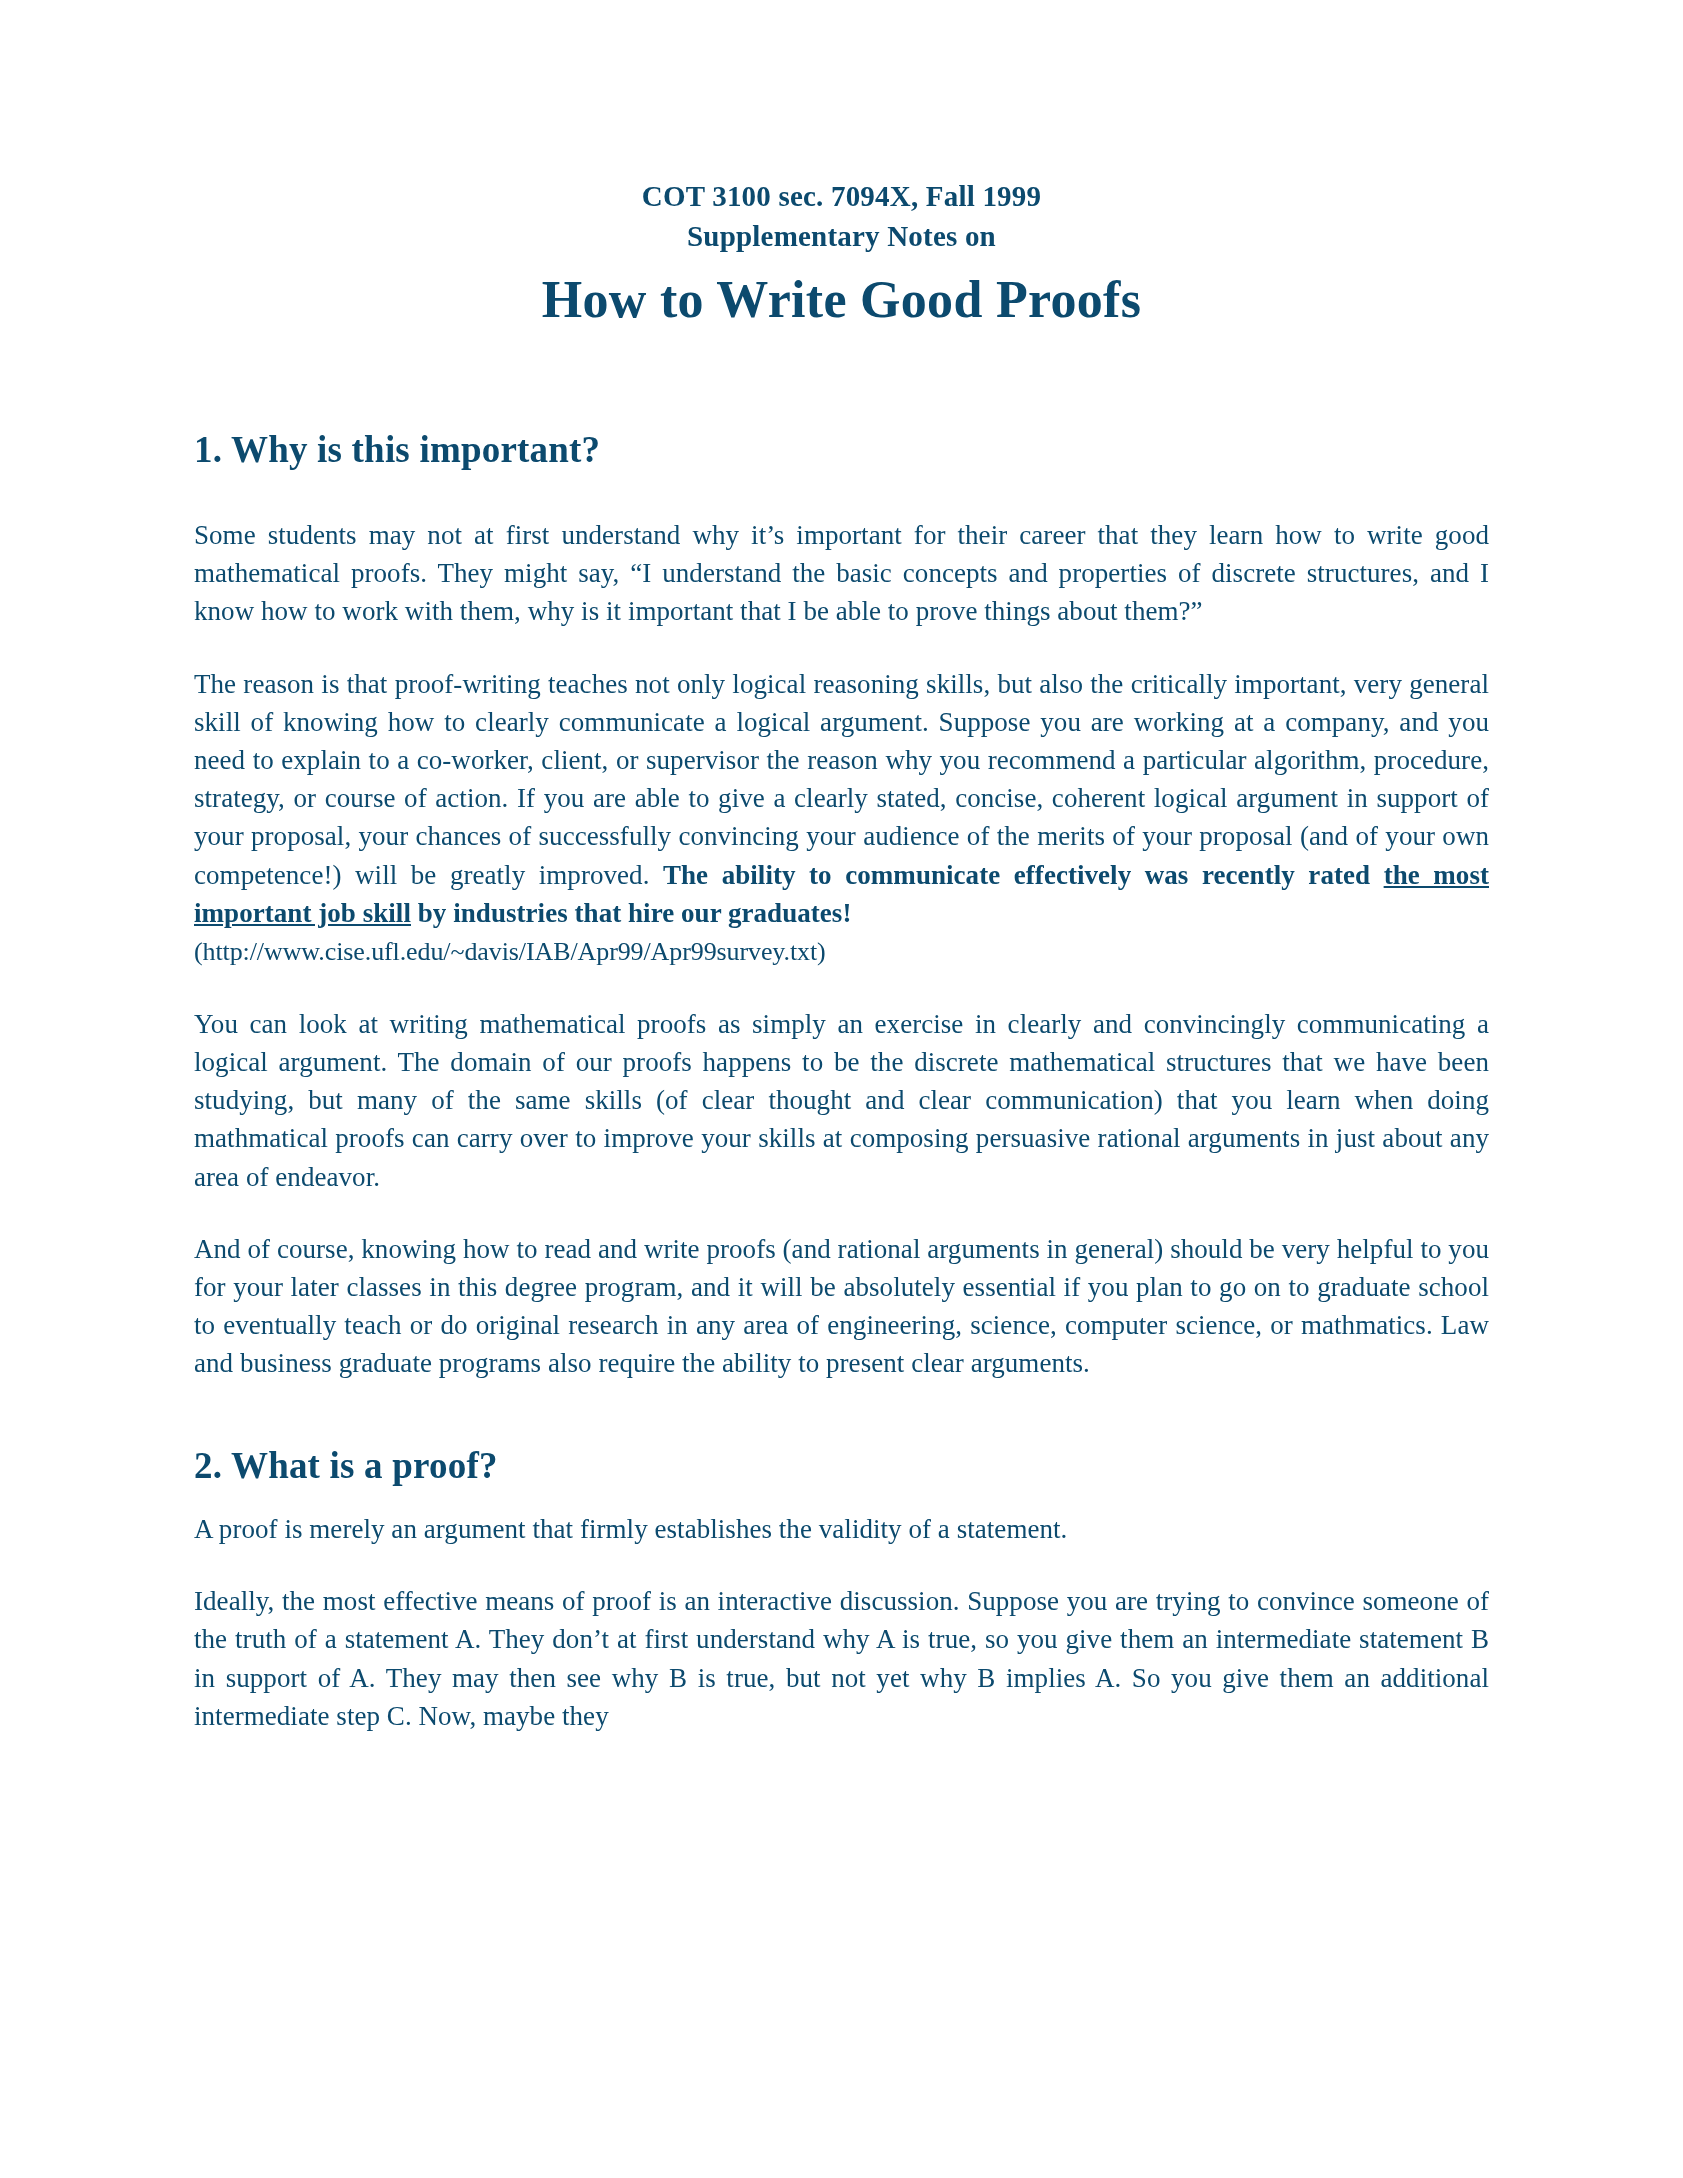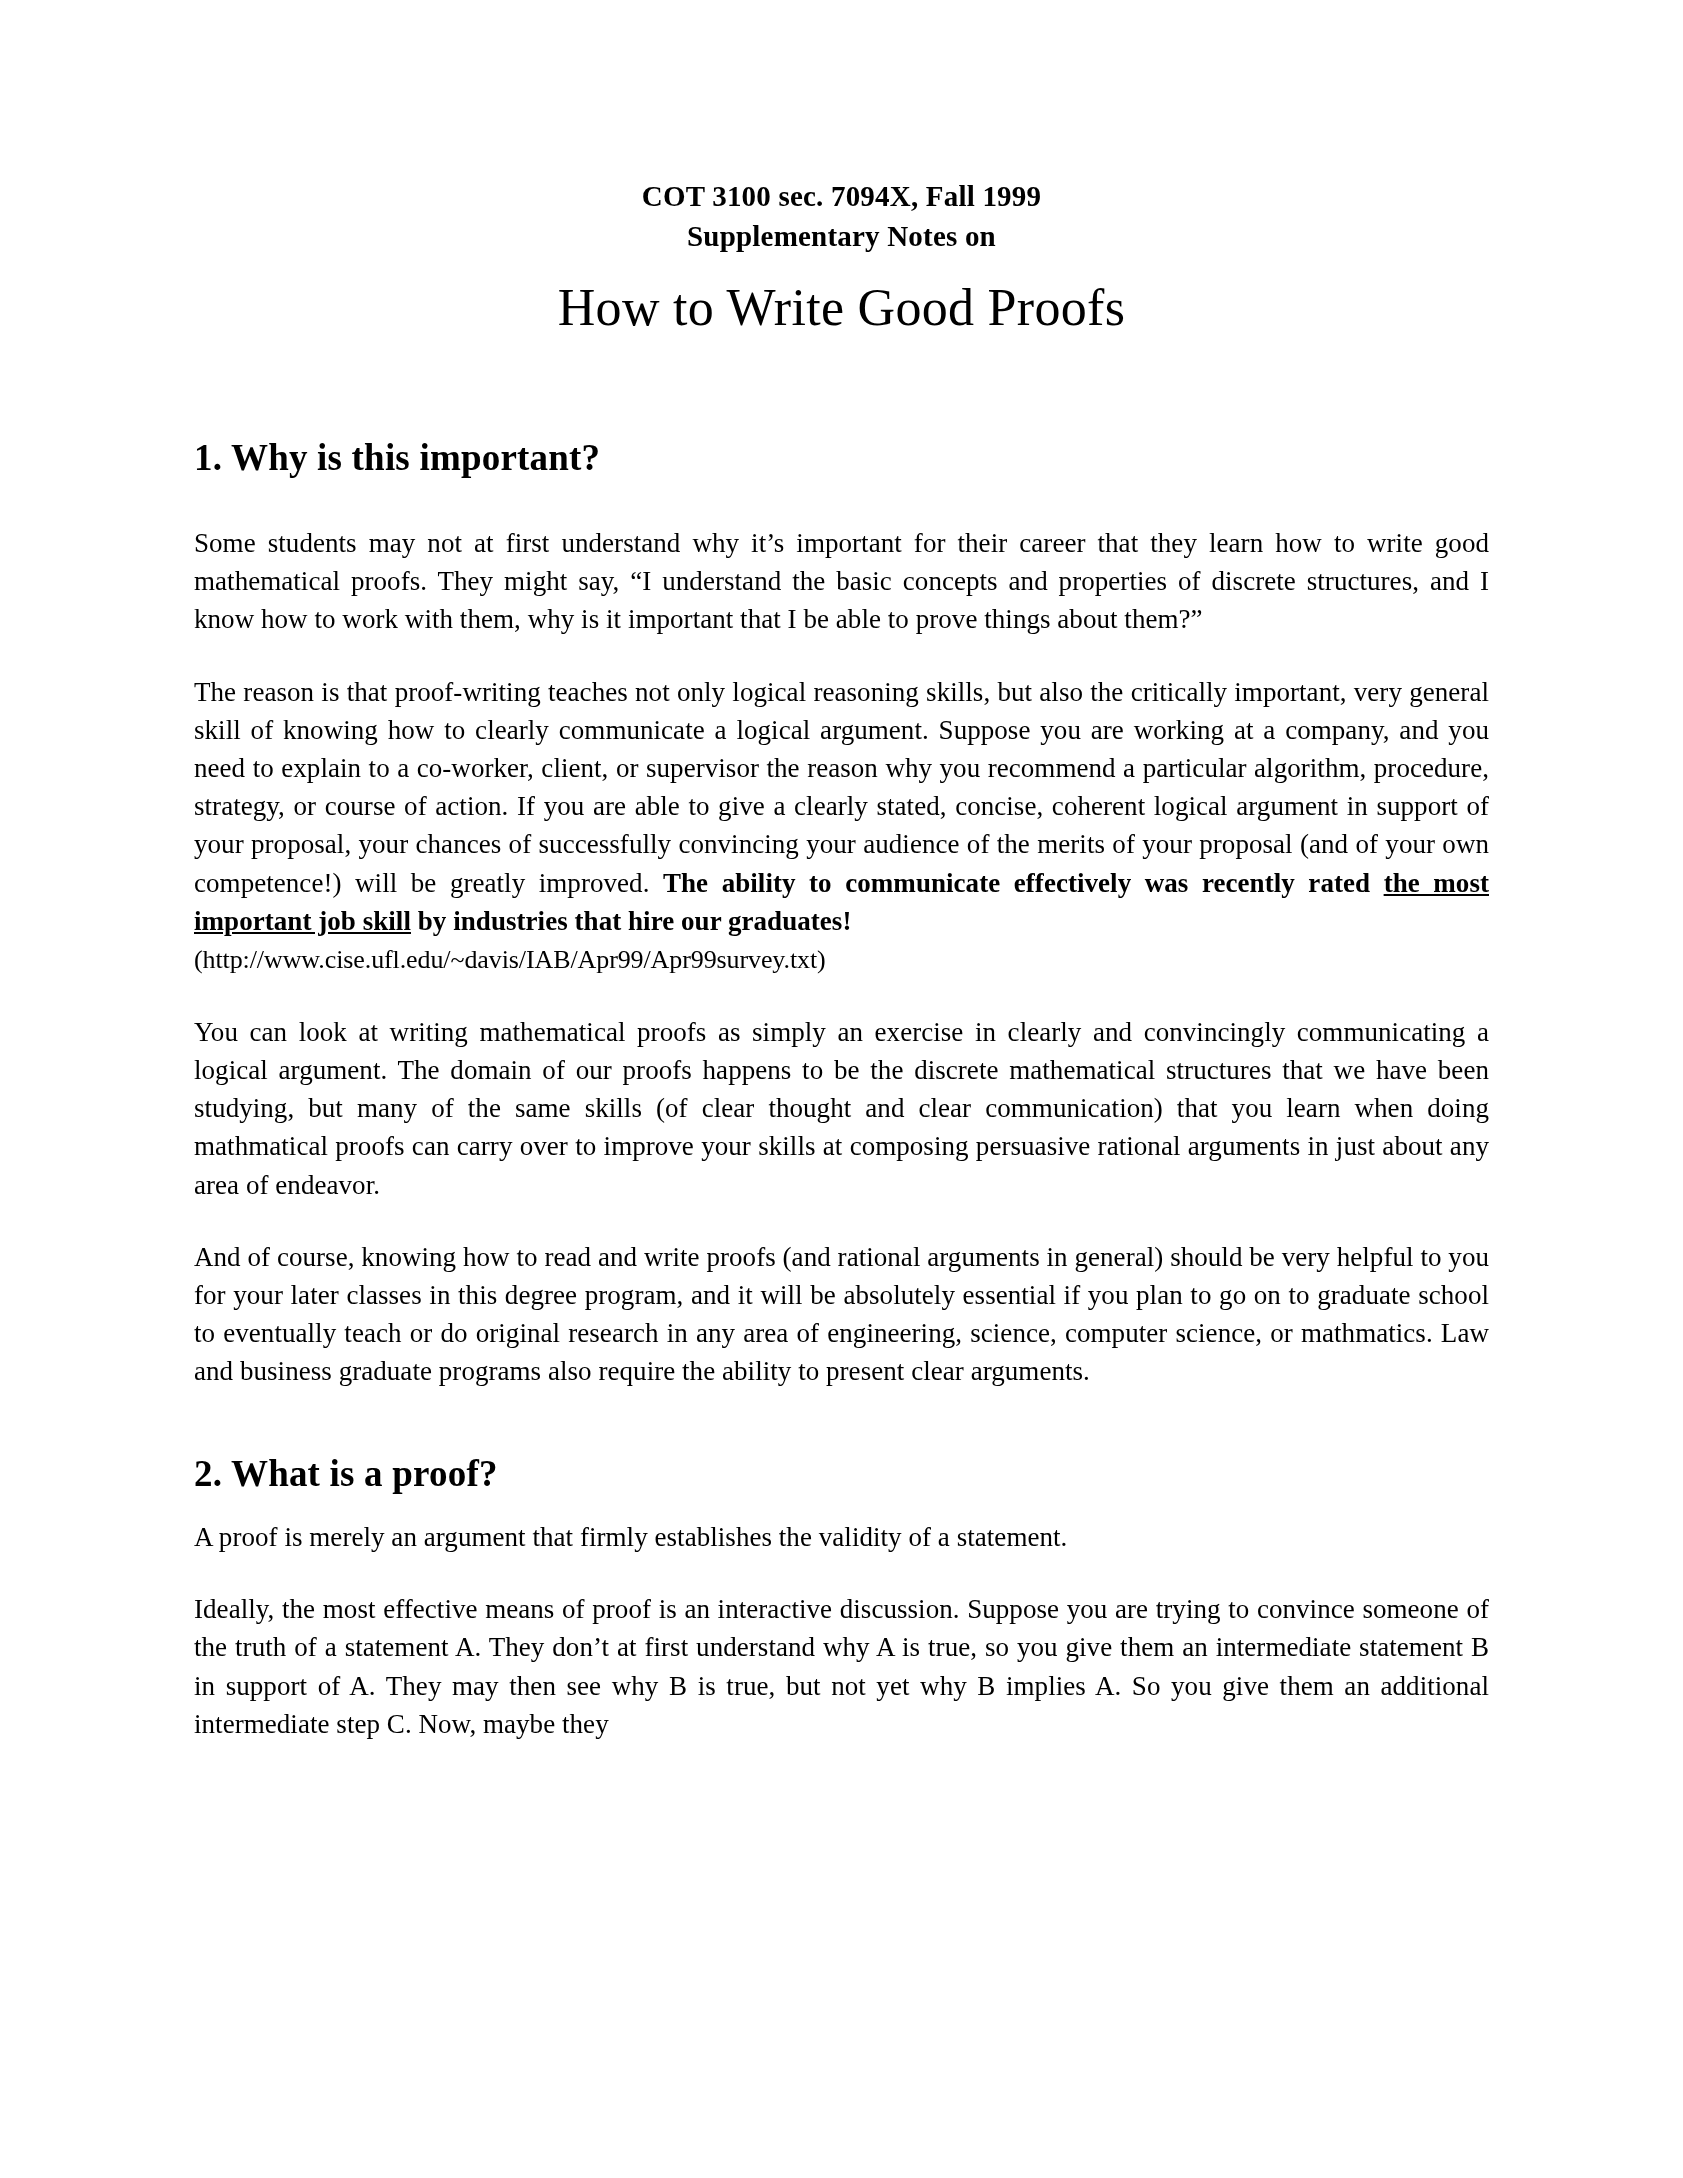--- a/index.html
+++ b/index.html
@@ -8,21 +8,21 @@
     background: #ffffff;
   }
   .page {
     width: 1683px;
     height: 2178px;
     position: relative;
     background: #ffffff;
     box-sizing: border-box;
     overflow: hidden;
     font-family: "Liberation Serif", "DejaVu Serif", serif;
-    color: #000000;
+    color: #0c4a6e;
   }
   .content {
     position: absolute;
     left: 194px;
     top: 176px;
     width: 1295px;
   }
   .title-block {
     text-align: center;
     margin-bottom: 95px;
@@ -33,24 +33,24 @@
     line-height: 1.38;
     letter-spacing: 0.2px;
   }
   .supp-line {
     font-weight: bold;
     font-size: 29px;
     line-height: 1.38;
     letter-spacing: 0.2px;
   }
   .main-title {
-    font-weight: normal;
+    font-weight: bold;
     font-size: 52px;
     line-height: 1.24;
-    margin-top: 20px;
+    margin-top: 12px;
     letter-spacing: 0.3px;
   }
   h2.section {
     font-weight: bold;
     font-size: 37px;
     line-height: 1.2;
     margin: 0 0 44px 0;
     letter-spacing: 0.2px;
   }
   h2.section.second {

